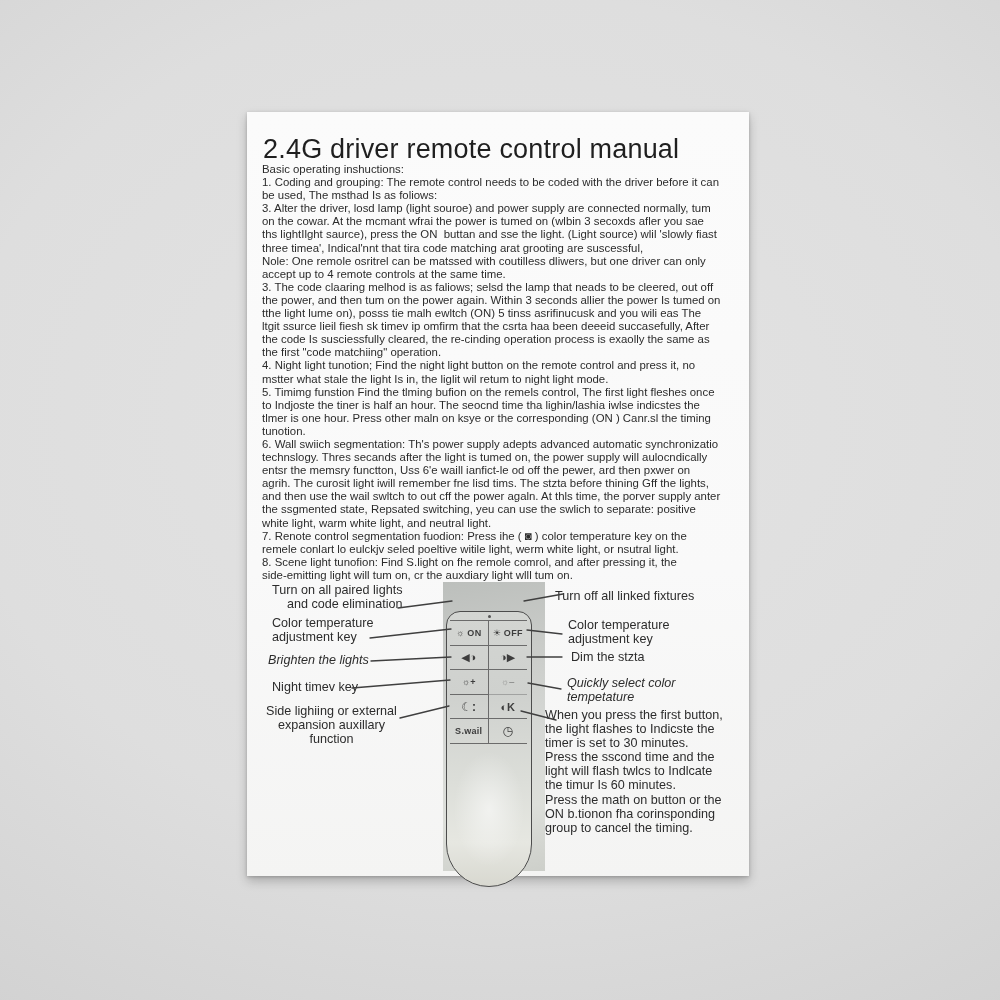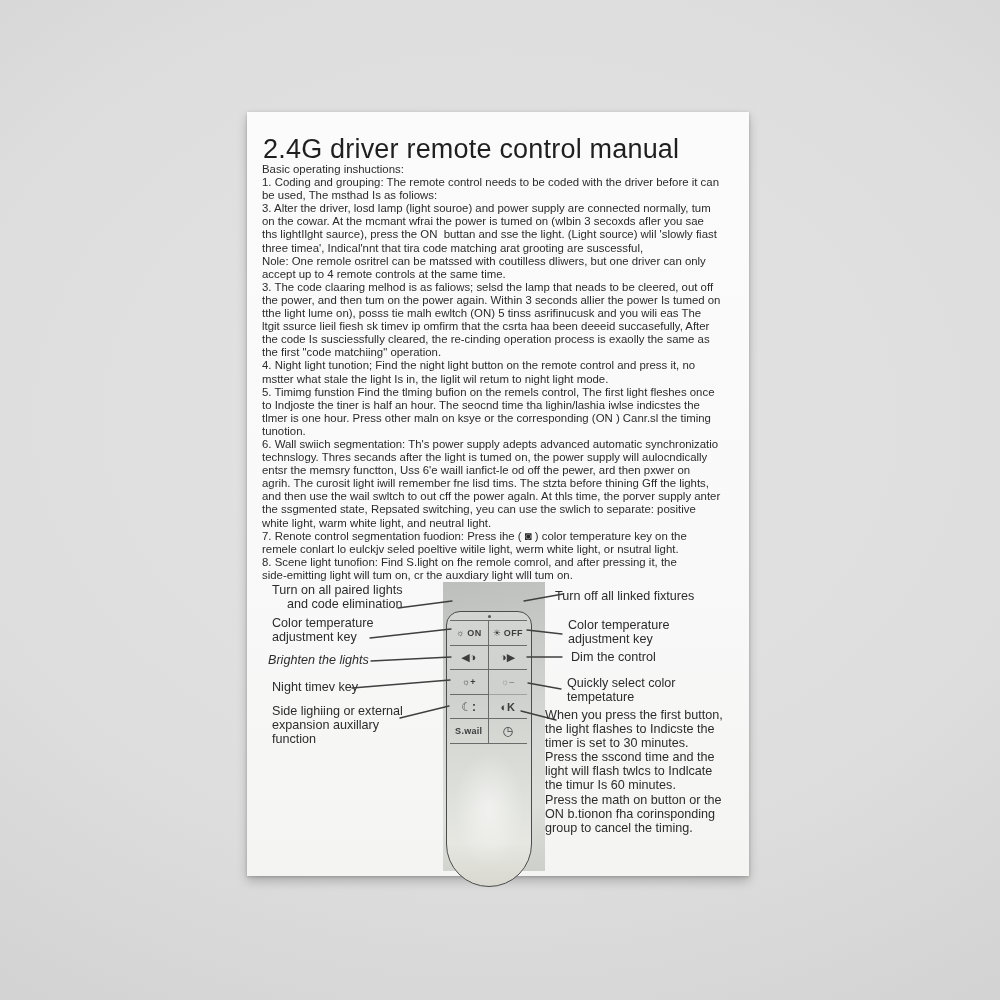--- a/index.html
+++ b/index.html
@@ -103,29 +103,29 @@
 remele conlart lo eulckjv seled poeltive witile light, werm white light, or nsutral light.
 8. Scene light tunofion: Find S.light on fhe remole comrol, and after pressing it, the
 side-emitting light will tum on, cr the auxdiary light wlll tum on.</pre>
 
   <div class="label" style="left:25px;top:471px;text-align:right;">Turn on all paired lights
 and code elimination</div>
   <div class="label" style="left:25px;top:504px;">Color temperature
 adjustment key</div>
   <div class="label" style="left:21px;top:541px;font-style:italic;">Brighten the lights</div>
   <div class="label" style="left:25px;top:568px;">Night timev key</div>
-  <div class="label" style="left:25px;top:592px;">Side lighiing or external
+  <div class="label" style="left:19px;top:592px;text-align:center;">Side lighiing or external
 expansion auxillary
 function</div>
 
   <div class="label" style="left:308px;top:477px;">Turn off all linked fixtures</div>
   <div class="label" style="left:321px;top:506px;">Color temperature
 adjustment key</div>
-  <div class="label" style="left:324px;top:538px;">Dim the control</div>
-  <div class="label" style="left:320px;top:564px;">Quickly select color
+  <div class="label" style="left:324px;top:538px;">Dim the stzta</div>
+  <div class="label" style="left:320px;top:564px;font-style:italic;">Quickly select color
 tempetature</div>
   <div class="timer-note" style="left:298px;top:596px;">When you press the first button,
 the light flashes to Indicste the
 timer is set to 30 minutes.
 Press the sscond time and the
 light will flash twlcs to Indlcate
 the timur Is 60 minutes.
 Press the math on button or the
 ON b.tionon fha corinsponding
 group to cancel the timing.</div>

